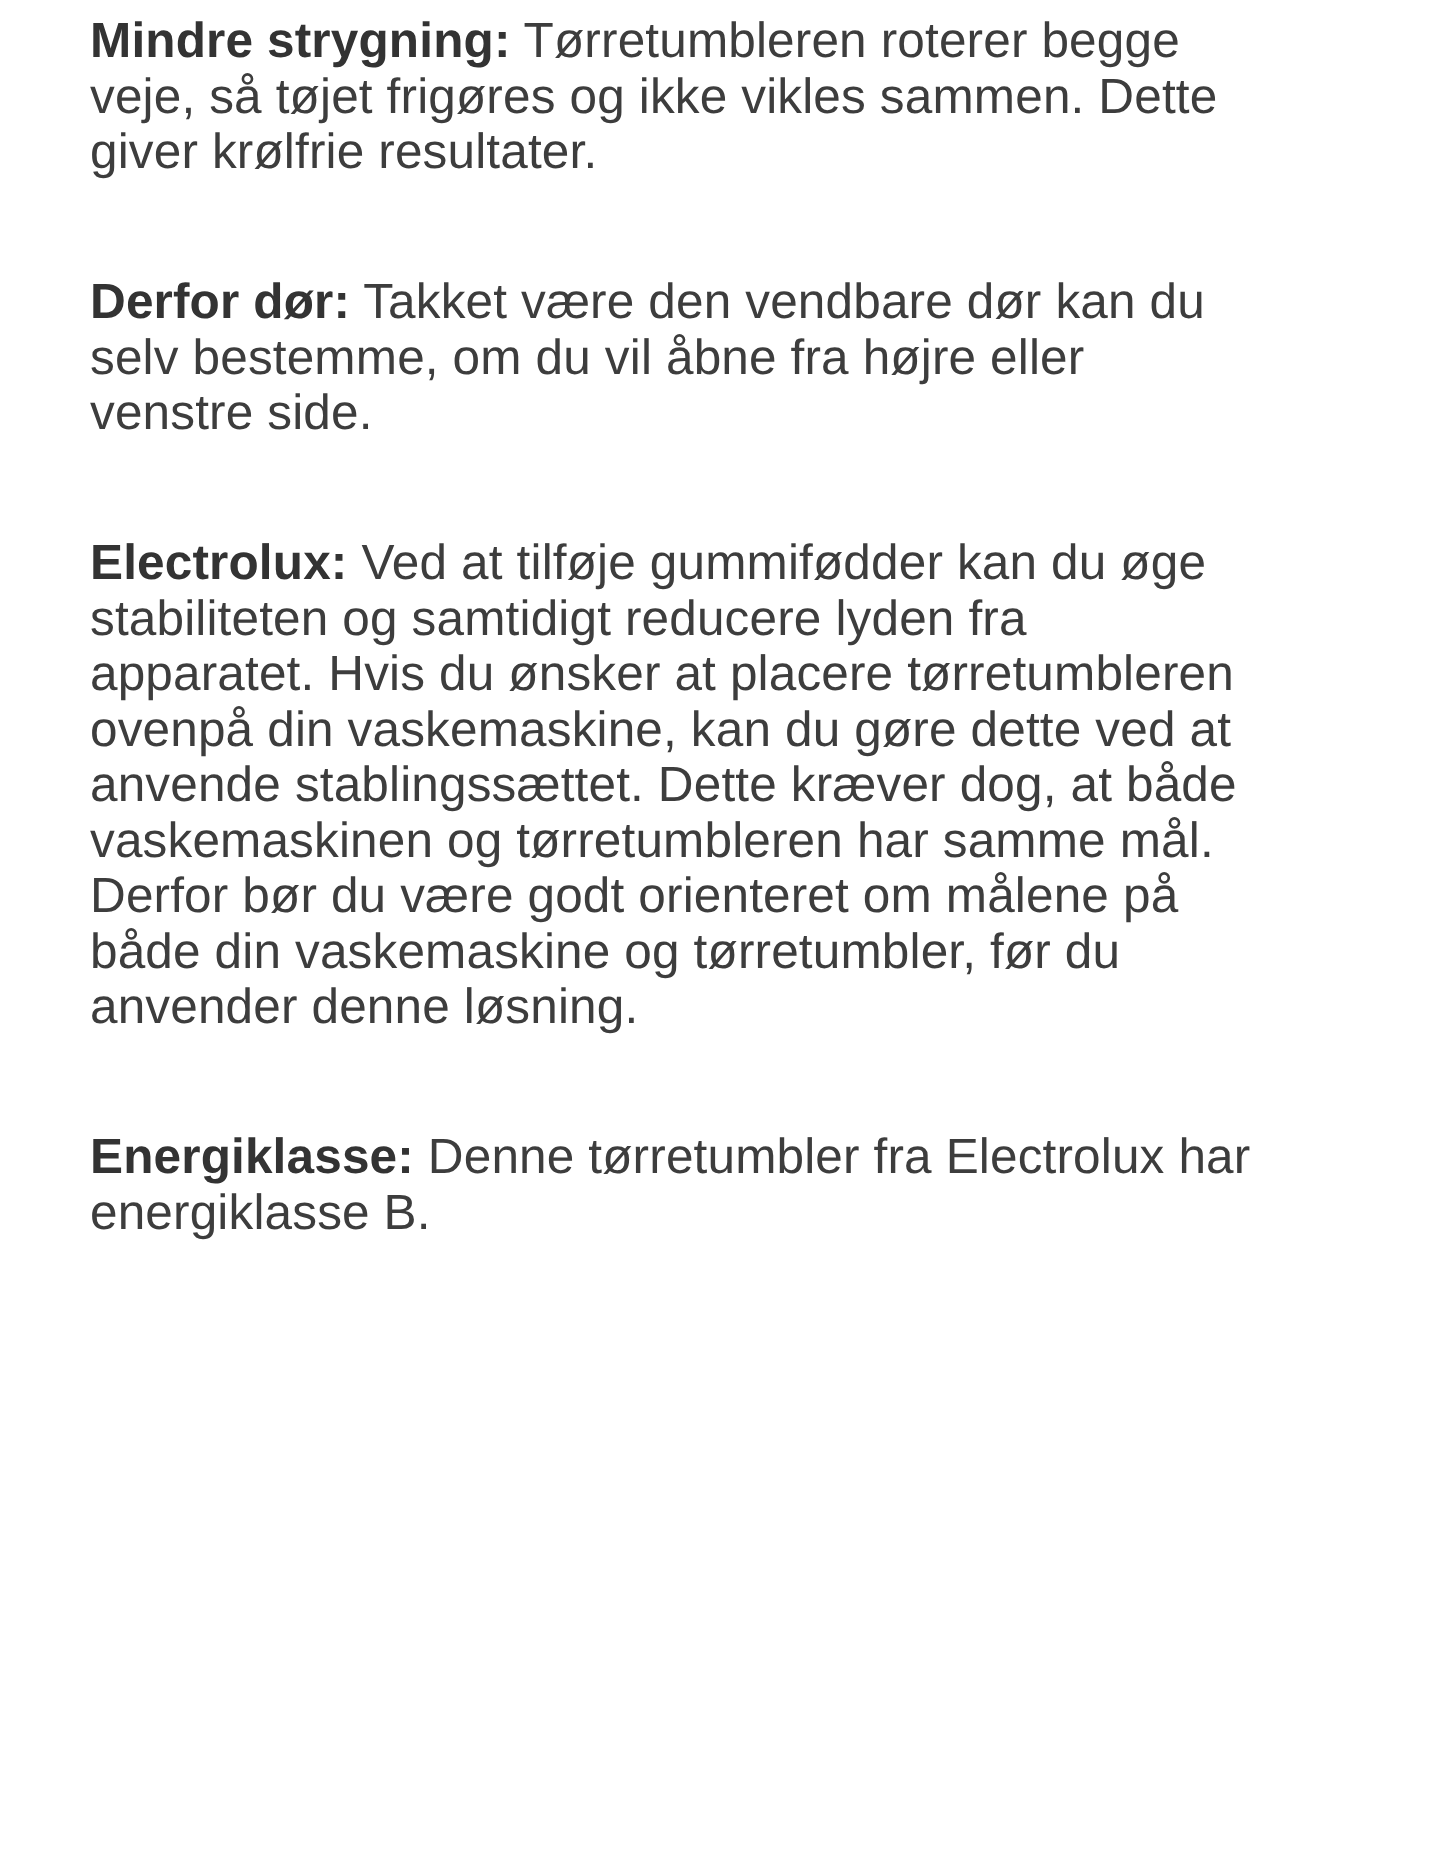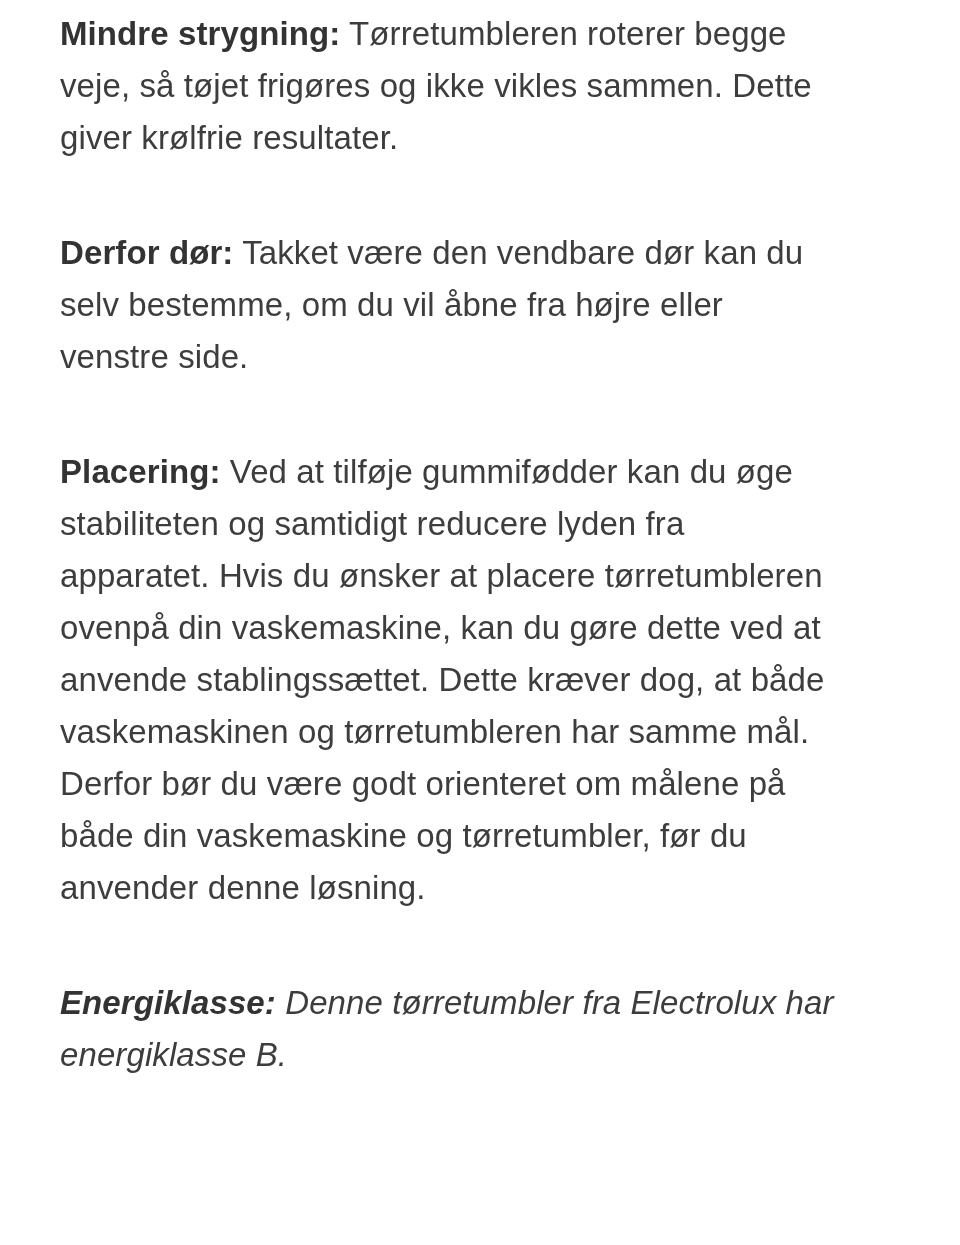--- a/index.html
+++ b/index.html
@@ -15,27 +15,26 @@
     font-family: "Liberation Sans", "DejaVu Sans", sans-serif;
   }
   .content {
     box-sizing: border-box;
     width: 960px;
     padding: 8px 28px 0 60px;
   }
   .para {
     margin: 0 0 63px 0;
     font-size: 33px;
-    line-height: 52px;
+    line-height: 37px;
     color: #3d3d3d;
     letter-spacing: 0.1px;
   }
   .para:last-child {
     margin-bottom: 0;
-    font-style: italic;
   }
   .feature-label {
     font-weight: 700;
     color: #333333;
   }
   .feature-text {
     white-space: pre-line;
   }
 </style>
 </head>
@@ -51,21 +50,21 @@
   </p>
 
   <p class="para">
     <strong class="feature-label">Derfor dør:</strong>
     <span class="feature-text">Takket være den vendbare dør kan du
 selv bestemme, om du vil åbne fra højre eller
 venstre side.</span>
   </p>
 
   <p class="para">
-    <strong class="feature-label">Placering:</strong>
+    <strong class="feature-label">Electrolux:</strong>
     <span class="feature-text">Ved at tilføje gummifødder kan du øge
 stabiliteten og samtidigt reducere lyden fra
 apparatet. Hvis du ønsker at placere tørretumbleren
 ovenpå din vaskemaskine, kan du gøre dette ved at
 anvende stablingssættet. Dette kræver dog, at både
 vaskemaskinen og tørretumbleren har samme mål.
 Derfor bør du være godt orienteret om målene på
 både din vaskemaskine og tørretumbler, før du
 anvender denne løsning.</span>
   </p>

